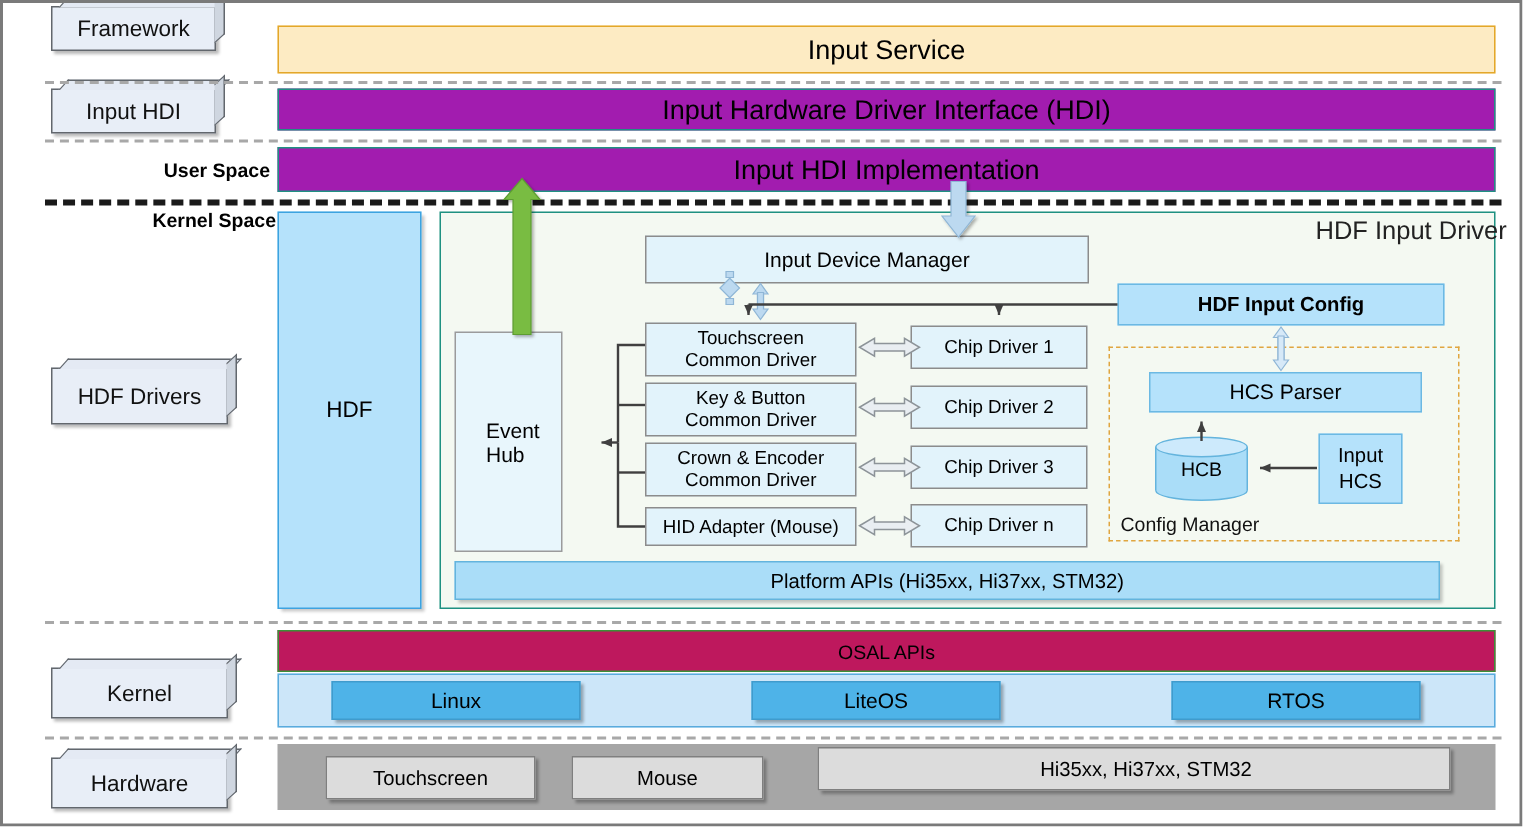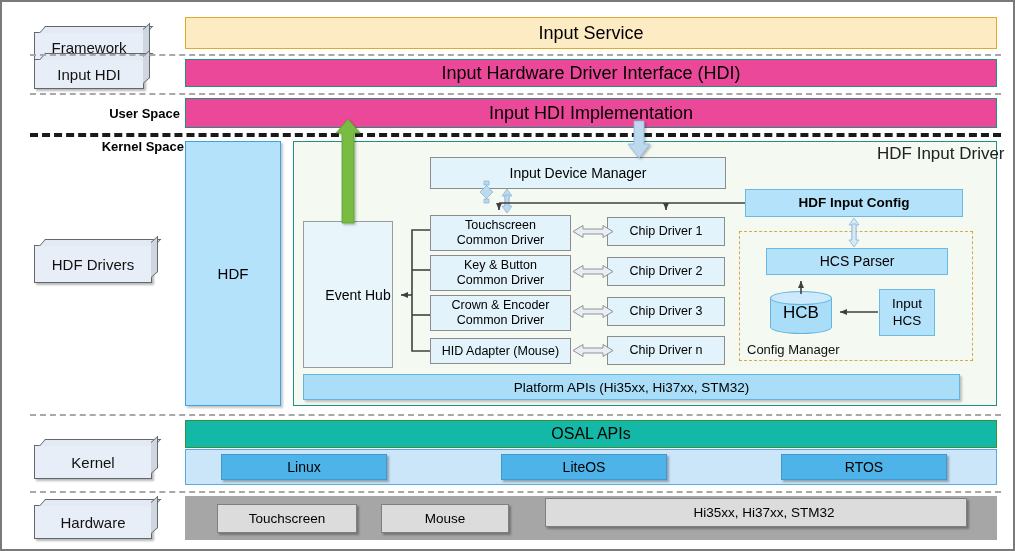--- a/index.html
+++ b/index.html
@@ -44,21 +44,21 @@
     border:1px solid #62676d; border-left:none;
     transform:skewY(-42deg);
     transform-origin:top left;
   }
 
   
   .bar { position:absolute; display:flex; align-items:center; justify-content:center;
          font-size:18px; }
 
   .bar-service { background:#fdebc3; border:1px solid #e3a72a; }
-  .bar-hdi     { background:#ec4899; border:1px solid #1f9182;text-align:center; }
+  .bar-hdi     { background:#a21caf; border:1px solid #1f9182;text-align:center; }
 
   
   .sep {
     position:absolute; left:28px; right:12px; height:0;
     border-top:2px dashed #a8a8a8;
   }
   .sep-kernelspace {
     position:absolute; left:28px; right:12px; height:0;
     border-top:4px dashed #1a1a1a;
   }
@@ -119,27 +119,27 @@
     position:absolute; left:0; right:0; top:0; height:14px;
     background:#cdeafc; border:1px solid #64b4dd; border-radius:50%/50%;
   }
   .cyl-bot {
     position:absolute; left:0; right:0; bottom:0; height:14px;
     background:#aaddf8; border:1px solid #64b4dd; border-radius:50%/50%;
   }
   .cyl-text {
     position:absolute; left:0; right:0; top:0; bottom:0;
     display:flex; align-items:center; justify-content:center;
-    font-size:17px; z-index:3;
+    font-size:13px; z-index:3;
   }
 
   
   .osal {
-    position:absolute; background:#14b8a6; border:1px solid #3b8f37;
-    display:flex; align-items:center; justify-content:center; font-size:16px;
+    position:absolute; background:#be185d; border:1px solid #3b8f37;
+    display:flex; align-items:center; justify-content:center; font-size:13px;
   }
   .kernel-strip { position:absolute; background:#cce6f9; border:1px solid #5aabdd; }
   .kernel-chip {
     position:absolute; background:#4eb3e8; border:1px solid #3f9bcd;
     box-shadow:2px 2px 2px rgba(0,0,0,.3);
     display:flex; align-items:center; justify-content:center; font-size:14px;
   }
   .hw-strip { position:absolute; background:#a6a6a6; }
   .hw-chip {
     position:absolute; background:#dcdcdc; border:1px solid #7f7f7f;
@@ -148,21 +148,21 @@
   }
 
   svg.overlay { position:absolute; left:0; top:0; width:1015px; height:551px;
                 pointer-events:none; }
 </style>
 </head>
 <body>
 
 <div id="canvas">
 
-  <div class="box3d" style="left:32px; top:30px; width:110px; height:30px;">
+  <div class="box3d" style="left:32px; top:2px; width:110px; height:30px;">
     <div class="topface"></div>
     <div class="sideface"></div>
     <div class="lbl">Framework</div>
   </div>
 
   <div class="box3d" style="left:32px; top:57px; width:110px; height:30px;">
     <div class="topface"></div>
     <div class="sideface"></div>
     <div class="lbl">Input HDI</div>
   </div>
@@ -208,21 +208,21 @@
   <div class="sidelabel" style="left:60px; top:137px; width:122px;">Kernel Space</div>
 
   <div class="hdf-col" style="left:183px; top:139px; width:96px; height:265px;">
     <span>HDF</span>
   </div>
 
   <div class="driver-panel" style="left:291px; top:139px; width:704px; height:265px;"></div>
 
   <div class="panel-title" style="left:875px; top:142px;">HDF Input Driver</div>
 
-  <div class="eventhub" style="left:301px; top:219px; width:90px; height:147px;padding-left:20px;">
+  <div class="eventhub" style="left:301px; top:219px; width:72px; height:147px;padding-left:20px;">
     <span>Event Hub</span>
   </div>
 
   <div class="nodebox" style="left:428px; top:155px; width:296px; height:32px; font-size:14px;">
     <span>Input Device Manager</span>
   </div>
 
   <div class="nodebox blue bold" style="left:743px; top:187px; width:218px; height:28px; font-size:13.5px;">
     <span>HDF Input Config</span>
   </div>

